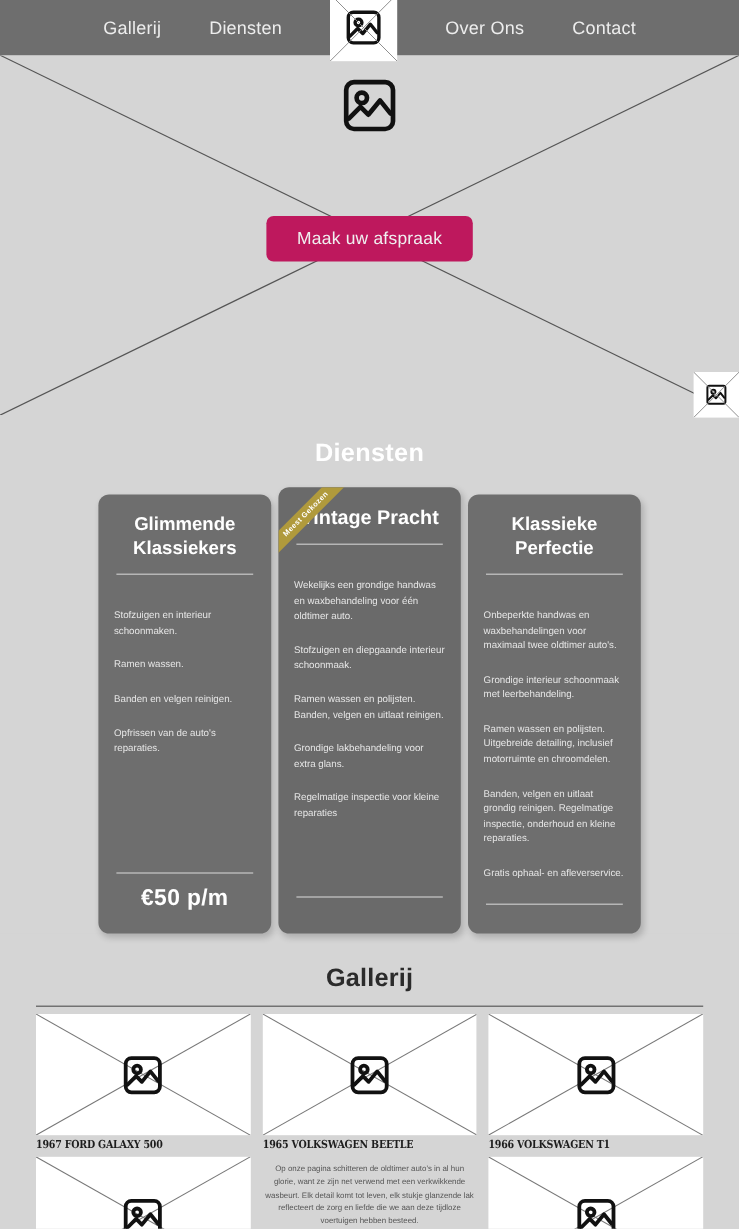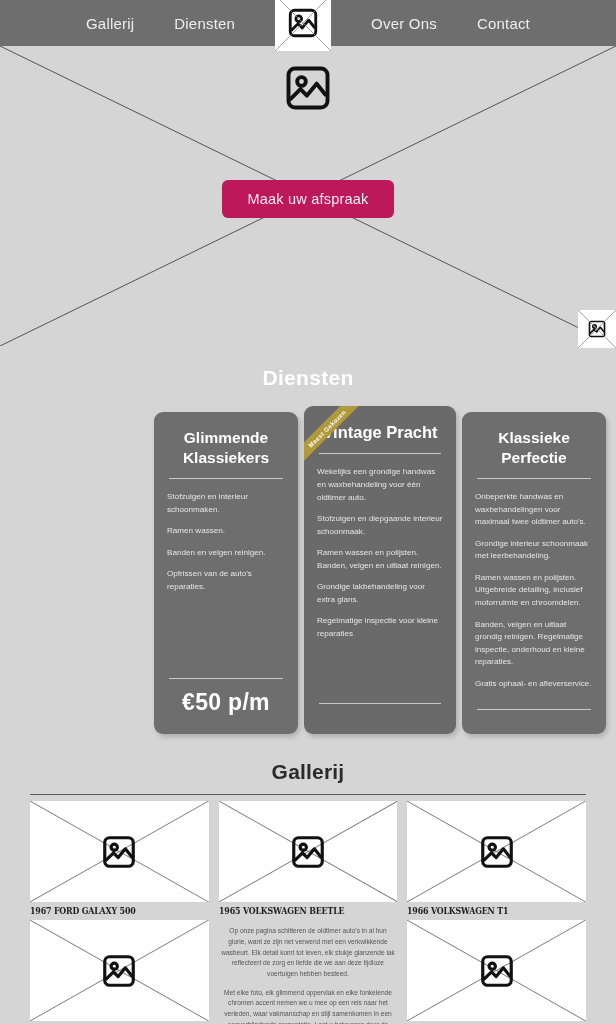--- a/index.html
+++ b/index.html
@@ -108,21 +108,21 @@
   .section-title-light {
     text-align: center;
     color: #ffffff;
     font-size: 21px;
     font-weight: bold;
     letter-spacing: .3px;
     margin-bottom: 22px;
   }
   .cards {
     display: flex;
-    justify-content: flex-end;
+    justify-content: center;
     gap: 6px;
     padding: 0 10px;
   }
   .card {
     position: relative;
     width: 144px;
     background: #6e6e6e;
     border-radius: 9px;
     padding: 16px 13px 14px;
     color: #f2f2f2;
@@ -150,25 +150,26 @@
     height: 1px;
     background: #c9c9c9;
     margin: 0 2px 12px;
   }
   .card-rule.bottom { margin: 10px 2px 10px; }
   .feature {
     font-size: 8.1px;
     line-height: 1.55;
     color: #e6e6e6;
     margin-bottom: 9px;
+    margin-top: 16px;
   }
   .features { flex: 1 1 auto; }
   .card-price {
     text-align: center;
-    font-size: 23px;
+    font-size: 19px;
     font-weight: bold;
     color: #ffffff;
     letter-spacing: .3px;
     padding-bottom: 4px;
   }
   .ribbon {
     position: absolute;
     top: 0; left: 0;
     width: 78px; height: 78px;
     overflow: hidden;

